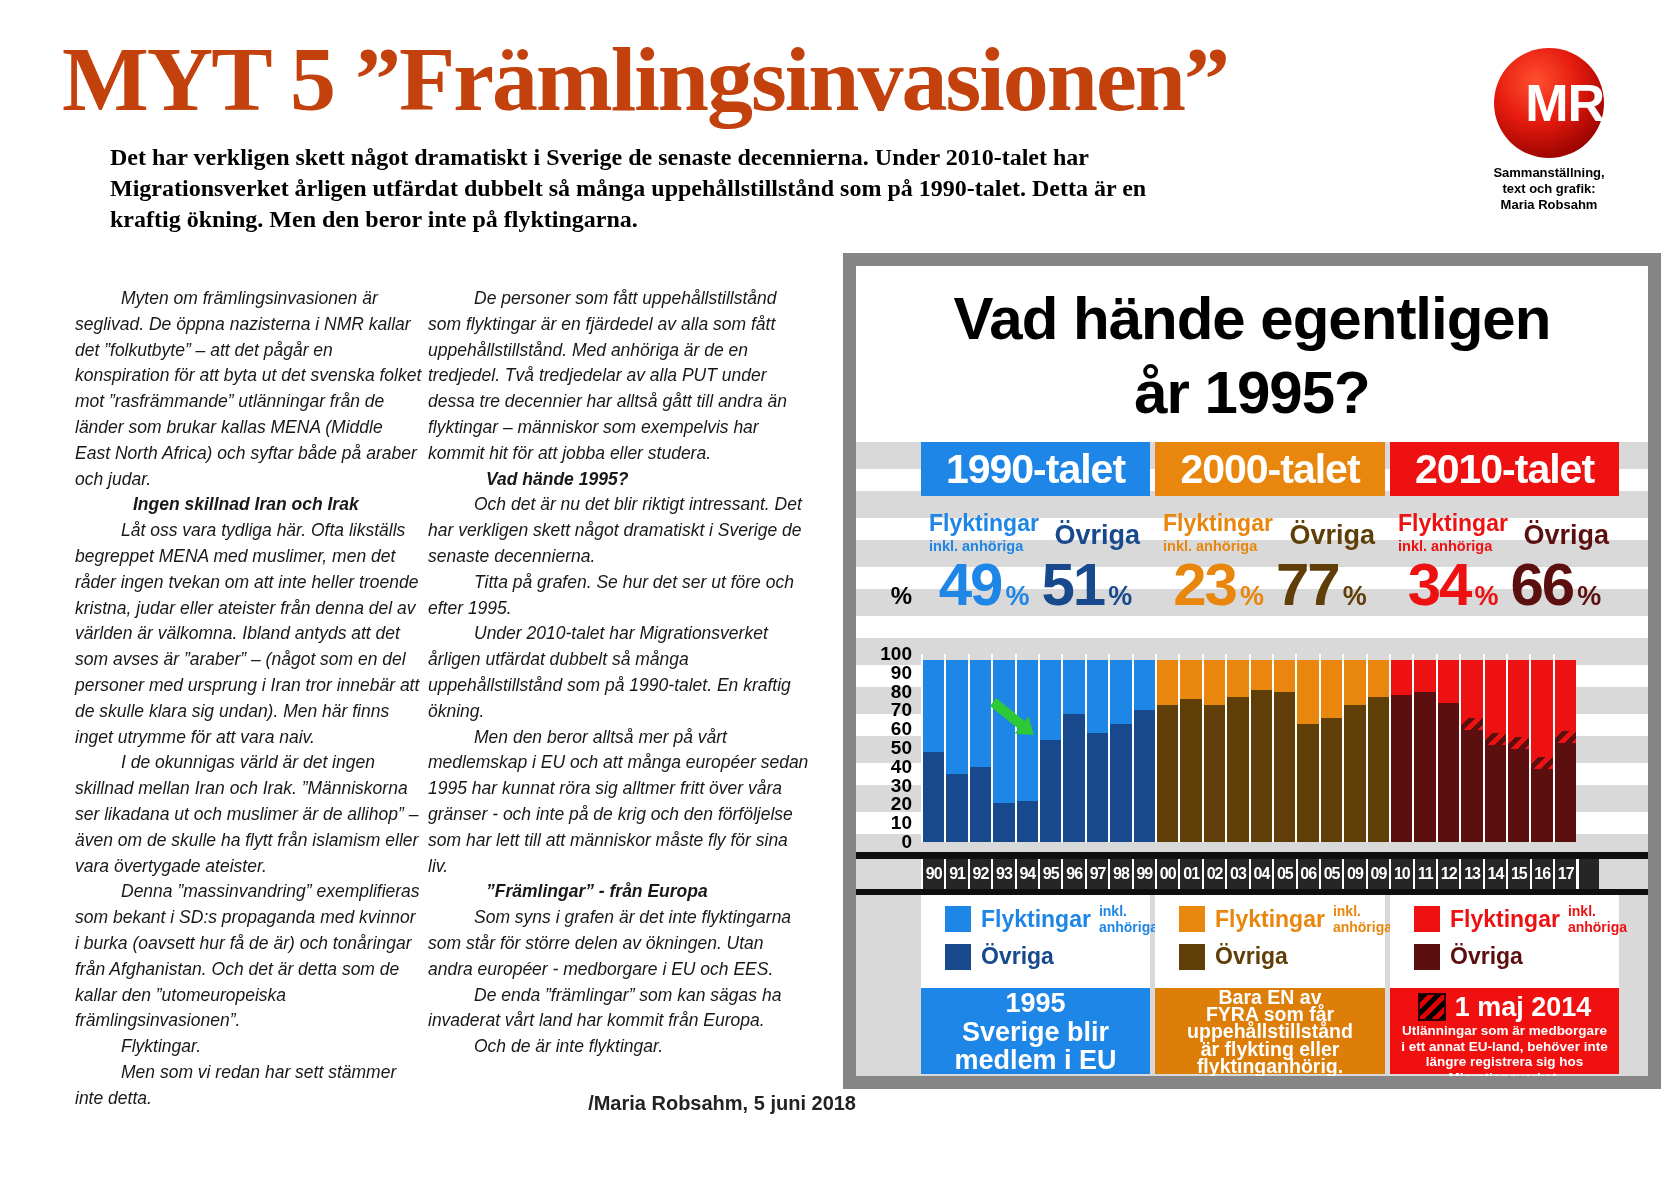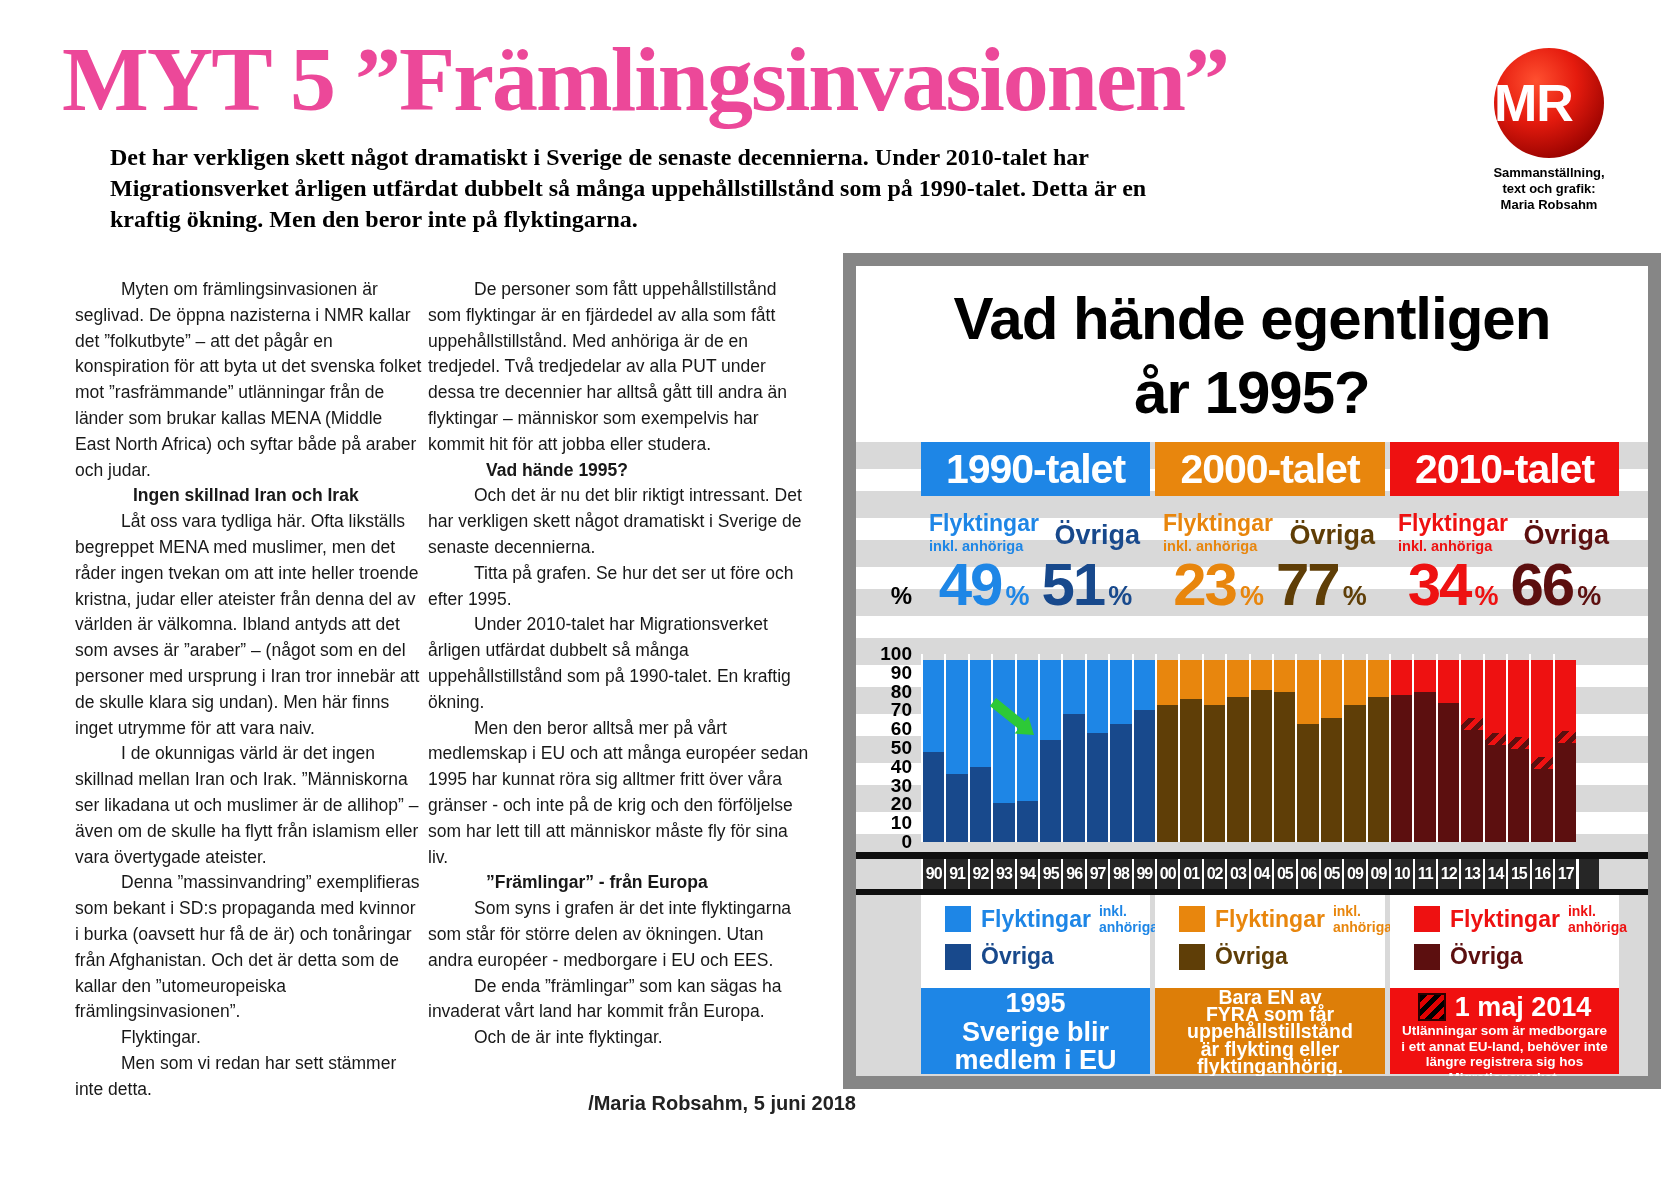--- a/index.html
+++ b/index.html
@@ -1,32 +1,32 @@
 <!DOCTYPE html>
 <html><head>
 <meta charset="utf-8">
 <style>
   html,body{margin:0;padding:0;background:#ffffff;}
   .page{position:relative;width:1676px;height:1184px;background:#fff;
         font-family:"Liberation Sans",sans-serif;color:#111;overflow:hidden;}
 
   
   .main-title{position:absolute;left:62px;top:26px;font-family:"Liberation Serif",serif;
-      font-weight:bold;font-size:92px;letter-spacing:-2px;white-space:nowrap;color:#ec4899;margin:0;}
+      font-weight:bold;font-size:92px;letter-spacing:-2px;white-space:nowrap;color:#c2410c;margin:0;}
   .intro{position:absolute;left:110px;top:142px;width:1090px;font-family:"Liberation Serif",serif;
       font-weight:bold;font-size:24px;line-height:31px;color:#000;}
   .logo{position:absolute;left:1487px;top:48px;width:124px;text-align:center;}
   .logo-circle{width:110px;height:110px;border-radius:50%;margin:0 auto;
       background:radial-gradient(circle at 38% 30%,#ff5030 0%,#e51b0e 40%,#9a0300 78%,#640000 100%);
-      display:flex;align-items:center;justify-content:flex-start;}
+      display:flex;align-items:center;justify-content:flex-end;}
   .logo-mr{color:#fff;font-weight:bold;font-size:52px;letter-spacing:-1px;}
   .logo-caption{margin-top:7px;font-size:13px;font-weight:bold;line-height:16px;color:#000;}
 
   
-  .col{position:absolute;top:277px;font-size:17.5px;line-height:25.8px;color:#181818;}
+  .col{position:absolute;top:286px;font-size:17.5px;line-height:25.8px;color:#181818;font-style:italic;}
   .col-left{left:75px;width:347px;}
   .col-mid{left:428px;width:384px;}
   .col p{margin:0;text-indent:46px;}
   .col .h{font-weight:bold;text-indent:58px;}
   .signature{position:absolute;left:428px;top:1092px;width:428px;text-align:right;
       font-weight:bold;font-size:20px;color:#222;}
 
   
   .panel{position:absolute;left:843px;top:253px;width:818px;height:836px;
       border:13px solid #868686;background:#fff;box-sizing:border-box;}

